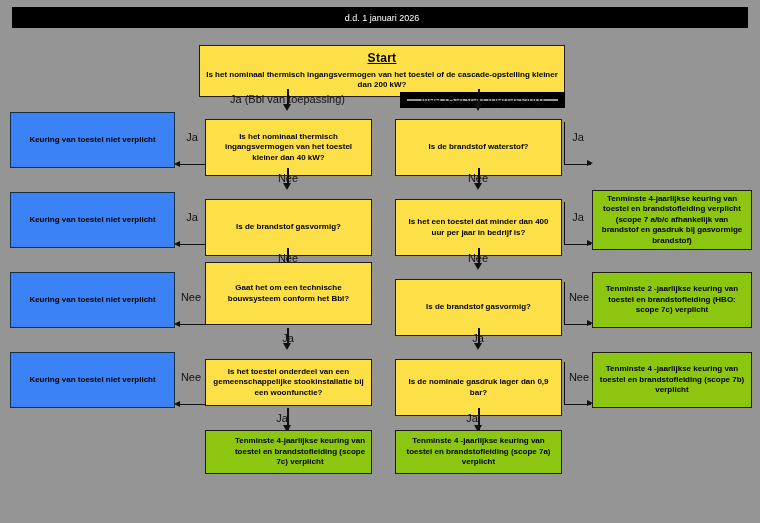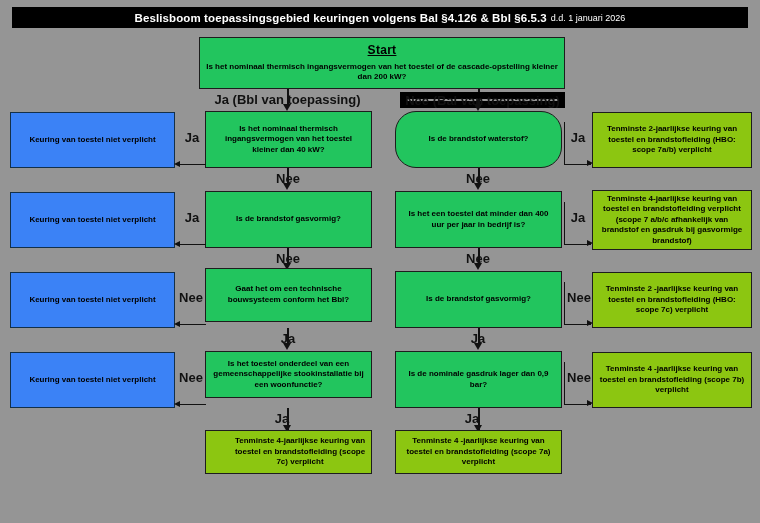--- a/index.html
+++ b/index.html
@@ -26,21 +26,21 @@
   .node{
     position:absolute;
     box-sizing:border-box;
     border:1.6px solid #1d1d1d;
     display:flex;align-items:center;justify-content:center;
     text-align:center;
     font-size:8px;font-weight:bold;color:#000;
     line-height:1.32;
     padding:2px 5px;
   }
-  .node.white{background:#22c55e;}
+  .node.white{background:#fde047;margin-top:8px;}
   .node.blue{background:#3b82f6;border-color:#13304a;}
   .node.green{background:#8cc611;border-color:#1d1d1d;}
   .node .inner{width:100%;}
 
   .node.start{flex-direction:column;justify-content:center;}
   .start-title{
     font-size:12px;font-weight:bold;text-decoration:underline;
     margin-bottom:3px;letter-spacing:.3px;
   }
   .start-q{font-size:8px;font-weight:bold;line-height:1.35;}
@@ -64,34 +64,33 @@
     position:absolute;width:0;height:0;
     border-top:3.5px solid transparent;
     border-bottom:3.5px solid transparent;
     border-left:6px solid #111;
   }
   .elbow{position:absolute;border-left:1.4px solid #111;border-bottom:1.4px solid #111;}
 
   
   .elabel{
     position:absolute;
-    font-size:13px;font-weight:bold;color:#111;
+    font-size:11px;font-weight:normal;color:#111;
     white-space:nowrap;
     display:flex;align-items:center;justify-content:center;
     text-align:center;
   }
   .elabel.boxed{border:7px solid #000000;box-sizing:border-box;}
 </style>
 </head>
 <body>
 
 <div id="canvas">
 
   <div class="titlebar">
-    <span class="t-main">Beslisboom toepassingsgebied keuringen volgens Bal §4.126 &amp;  Bbl §6.5.3</span>
     <span class="t-sub">d.d. 1 januari 2026</span>
   </div>
 
   <div class="node white start" style="left:199px;top:37px;width:366px;height:52px;">
     <div class="inner">
       <div class="start-title">Start</div>
       <div class="start-q">Is het nominaal thermisch ingangsvermogen van het toestel of de cascade-opstelling kleiner dan 200 kW?</div>
     </div>
   </div>
 
@@ -130,21 +129,21 @@
   <div class="arrow-left" style="left:174px;top:241px;"></div>
   <div class="elabel" style="left:182px;top:211px;width:20px;height:12px;">Ja</div>
   <div class="vline" style="left:287px;top:248px;height:16px;"></div>
   <div class="elabel" style="left:268px;top:252px;width:40px;height:12px;">Nee</div>
   <div class="vline" style="left:287px;top:256px;height:10px;"></div>
   <div class="arrow-down" style="left:283px;top:263px;"></div>
 
   <div class="node blue" style="left:10px;top:272px;width:165px;height:56px;">
     <span>Keuring van toestel niet verplicht</span>
   </div>
-  <div class="node white" style="left:205px;top:268px;width:167px;height:54px;">
+  <div class="node white" style="left:205px;top:254px;width:167px;height:63px;">
     <span>Gaat het om een technische bouwsysteem conform het Bbl?</span>
   </div>
   <div class="hline" style="left:178px;top:324px;width:28px;"></div>
   <div class="arrow-left" style="left:174px;top:321px;"></div>
   <div class="elabel" style="left:178px;top:291px;width:26px;height:12px;">Nee</div>
   <div class="vline" style="left:287px;top:328px;height:16px;"></div>
   <div class="elabel" style="left:268px;top:332px;width:40px;height:12px;">Ja</div>
   <div class="vline" style="left:287px;top:336px;height:10px;"></div>
   <div class="arrow-down" style="left:283px;top:343px;"></div>
 
@@ -158,25 +157,22 @@
   <div class="arrow-left" style="left:174px;top:401px;"></div>
   <div class="elabel" style="left:178px;top:371px;width:26px;height:12px;">Nee</div>
   <div class="vline" style="left:287px;top:408px;height:22px;"></div>
   <div class="elabel" style="left:262px;top:412px;width:40px;height:12px;">Ja</div>
   <div class="arrow-down" style="left:283px;top:425px;"></div>
 
   <div class="node green" style="left:205px;top:430px;width:167px;height:44px;padding-left:28px;">
     <span>Tenminste 4-jaarlijkse keuring van toestel en brandstofleiding (scope 7c) verplicht</span>
   </div>
 
-  <div class="node white" style="left:395px;top:111px;width:167px;height:57px;border-radius:21px;">
+  <div class="node white" style="left:395px;top:111px;width:167px;height:57px;">
     <span>Is de brandstof waterstof?</span>
-  </div>
-  <div class="node green" style="left:592px;top:112px;width:160px;height:56px;">
-    <span>Tenminste 2-jaarlijkse keuring van toestel en brandstofleiding (HBO: scope 7a/b) verplicht</span>
   </div>
   <div class="elbow" style="left:564px;top:122px;width:26px;height:42px;"></div>
   <div class="arrow-right" style="left:587px;top:160px;"></div>
   <div class="elabel" style="left:568px;top:131px;width:20px;height:12px;">Ja</div>
   <div class="vline" style="left:478px;top:168px;height:16px;"></div>
   <div class="elabel" style="left:458px;top:172px;width:40px;height:12px;">Nee</div>
   <div class="vline" style="left:478px;top:176px;height:10px;"></div>
   <div class="arrow-down" style="left:474px;top:183px;"></div>
 
   <div class="node white" style="left:395px;top:191px;width:167px;height:57px;">

